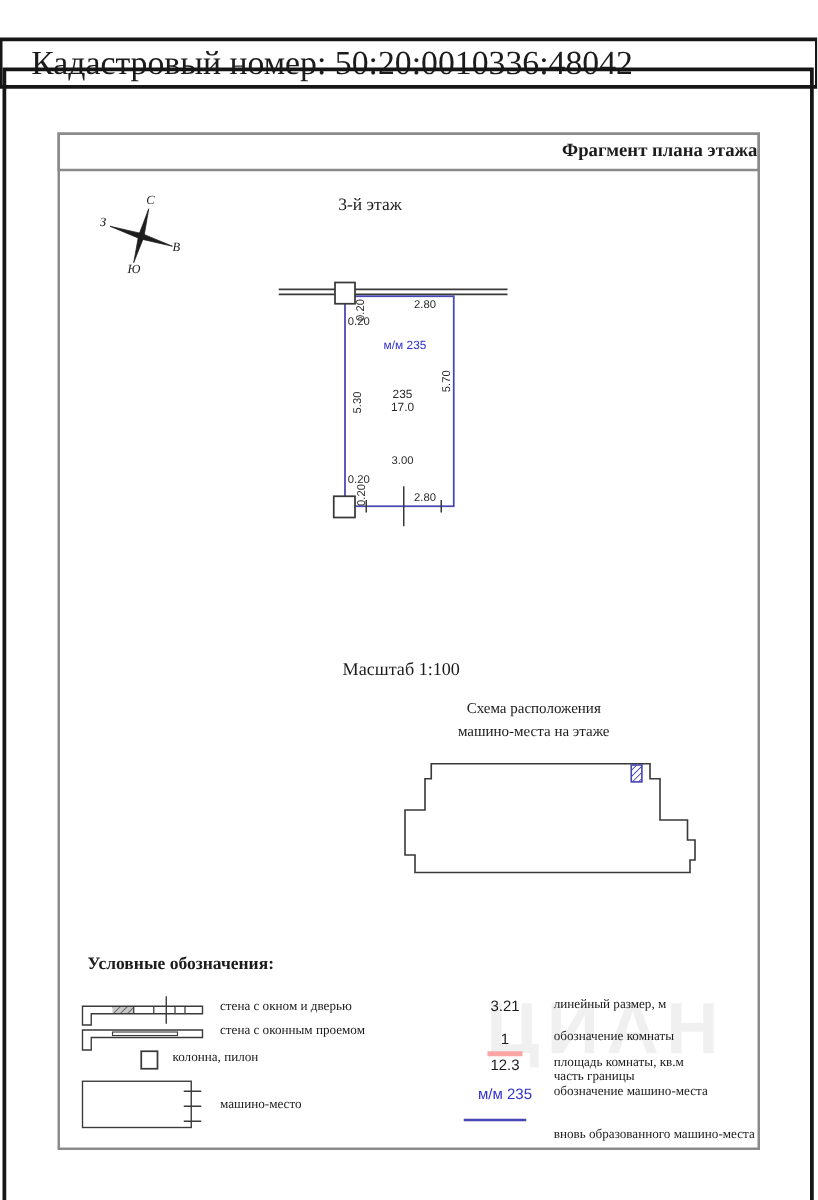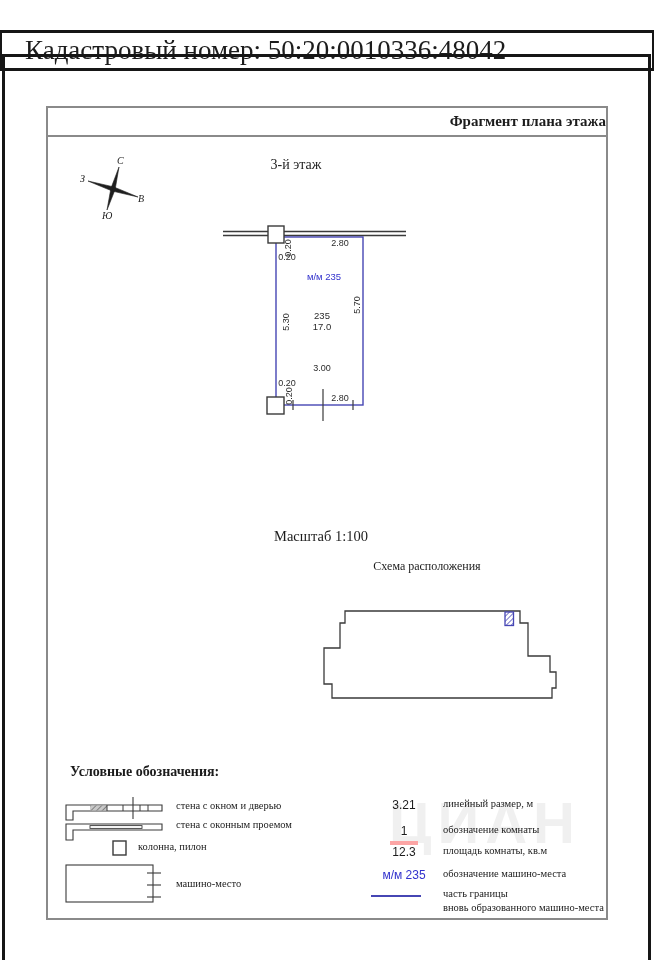--- a/index.html
+++ b/index.html
@@ -78,20 +78,21 @@
   <div class="abs dim dimbox" style="left:297px;top:321px;font-size:9.5px;">17.0</div>
   <div class="abs dim dimbox" style="left:297px;top:363px;">3.00</div>
   <div class="abs dim" style="left:270px;top:378px;width:34px;">0.20</div>
   <div class="abs dim rot" style="left:274px;top:390px;">0.20</div>
   <div class="abs dim dimbox" style="left:315px;top:393px;">2.80</div>
 
   <div class="abs serif center-text" style="left:246px;top:497px;width:150px;font-size:14.5px;margin-top:31px;">Масштаб 1:100</div>
 
   <div class="abs serif center-text" style="left:327px;top:557px;width:200px;font-size:12px;line-height:19px;">
     <div>Схема расположения</div>
+    <div>машино-места на этаже</div>
   </div>
 
   <svg class="abs" style="left:315px;top:603px;" width="250" height="105" viewBox="0 0 250 105">
     <defs>
       <pattern id="hatchBlue" width="3.5" height="3.5" patternTransform="rotate(45)" patternUnits="userSpaceOnUse">
         <rect width="3.5" height="3.5" fill="#ffffff"></rect>
         <line x1="0" y1="0" x2="0" y2="3.5" stroke="#4646b4" stroke-width="1.4"></line>
       </pattern>
     </defs>
     <polygon points="30,8 205,8 205,20 213,20 213,53 235,53 235,69 241,69 241,85 237,85 237,95 17,95 17,81 9,81 9,45 25,45 25,20 30,20" fill="none" stroke="#3a3a3a" stroke-width="1.3"></polygon>
@@ -138,16 +139,16 @@
   <div class="abs legend-num" style="left:374px;top:824px;">1</div>
   <div class="abs serif legend-label" style="left:443px;top:824px;">обозначение комнаты</div>
 
   <div class="abs legend-num" style="left:374px;top:845px;"><span class="overline-num">12.3</span></div>
   <div class="abs serif legend-label" style="left:443px;top:845px;">площадь комнаты, кв.м</div>
 
   <div class="abs legend-num" style="left:374px;top:868px;color:#3232cd;">м/м 235</div>
   <div class="abs serif legend-label" style="left:443px;top:868px;">обозначение машино-места</div>
 
   <div class="abs" style="left:371px;top:895px;width:50px;height:2px;background:#4646b4;"></div>
-  <div class="abs serif legend-label" style="left:443px;top:888px;">часть границы</div>
+  <div class="abs serif legend-label" style="left:443px;top:856px;">часть границы</div>
   <div class="abs serif legend-label" style="left:443px;top:902px;">вновь образованного машино-места</div>
 
 </div>
 
 </body></html>

